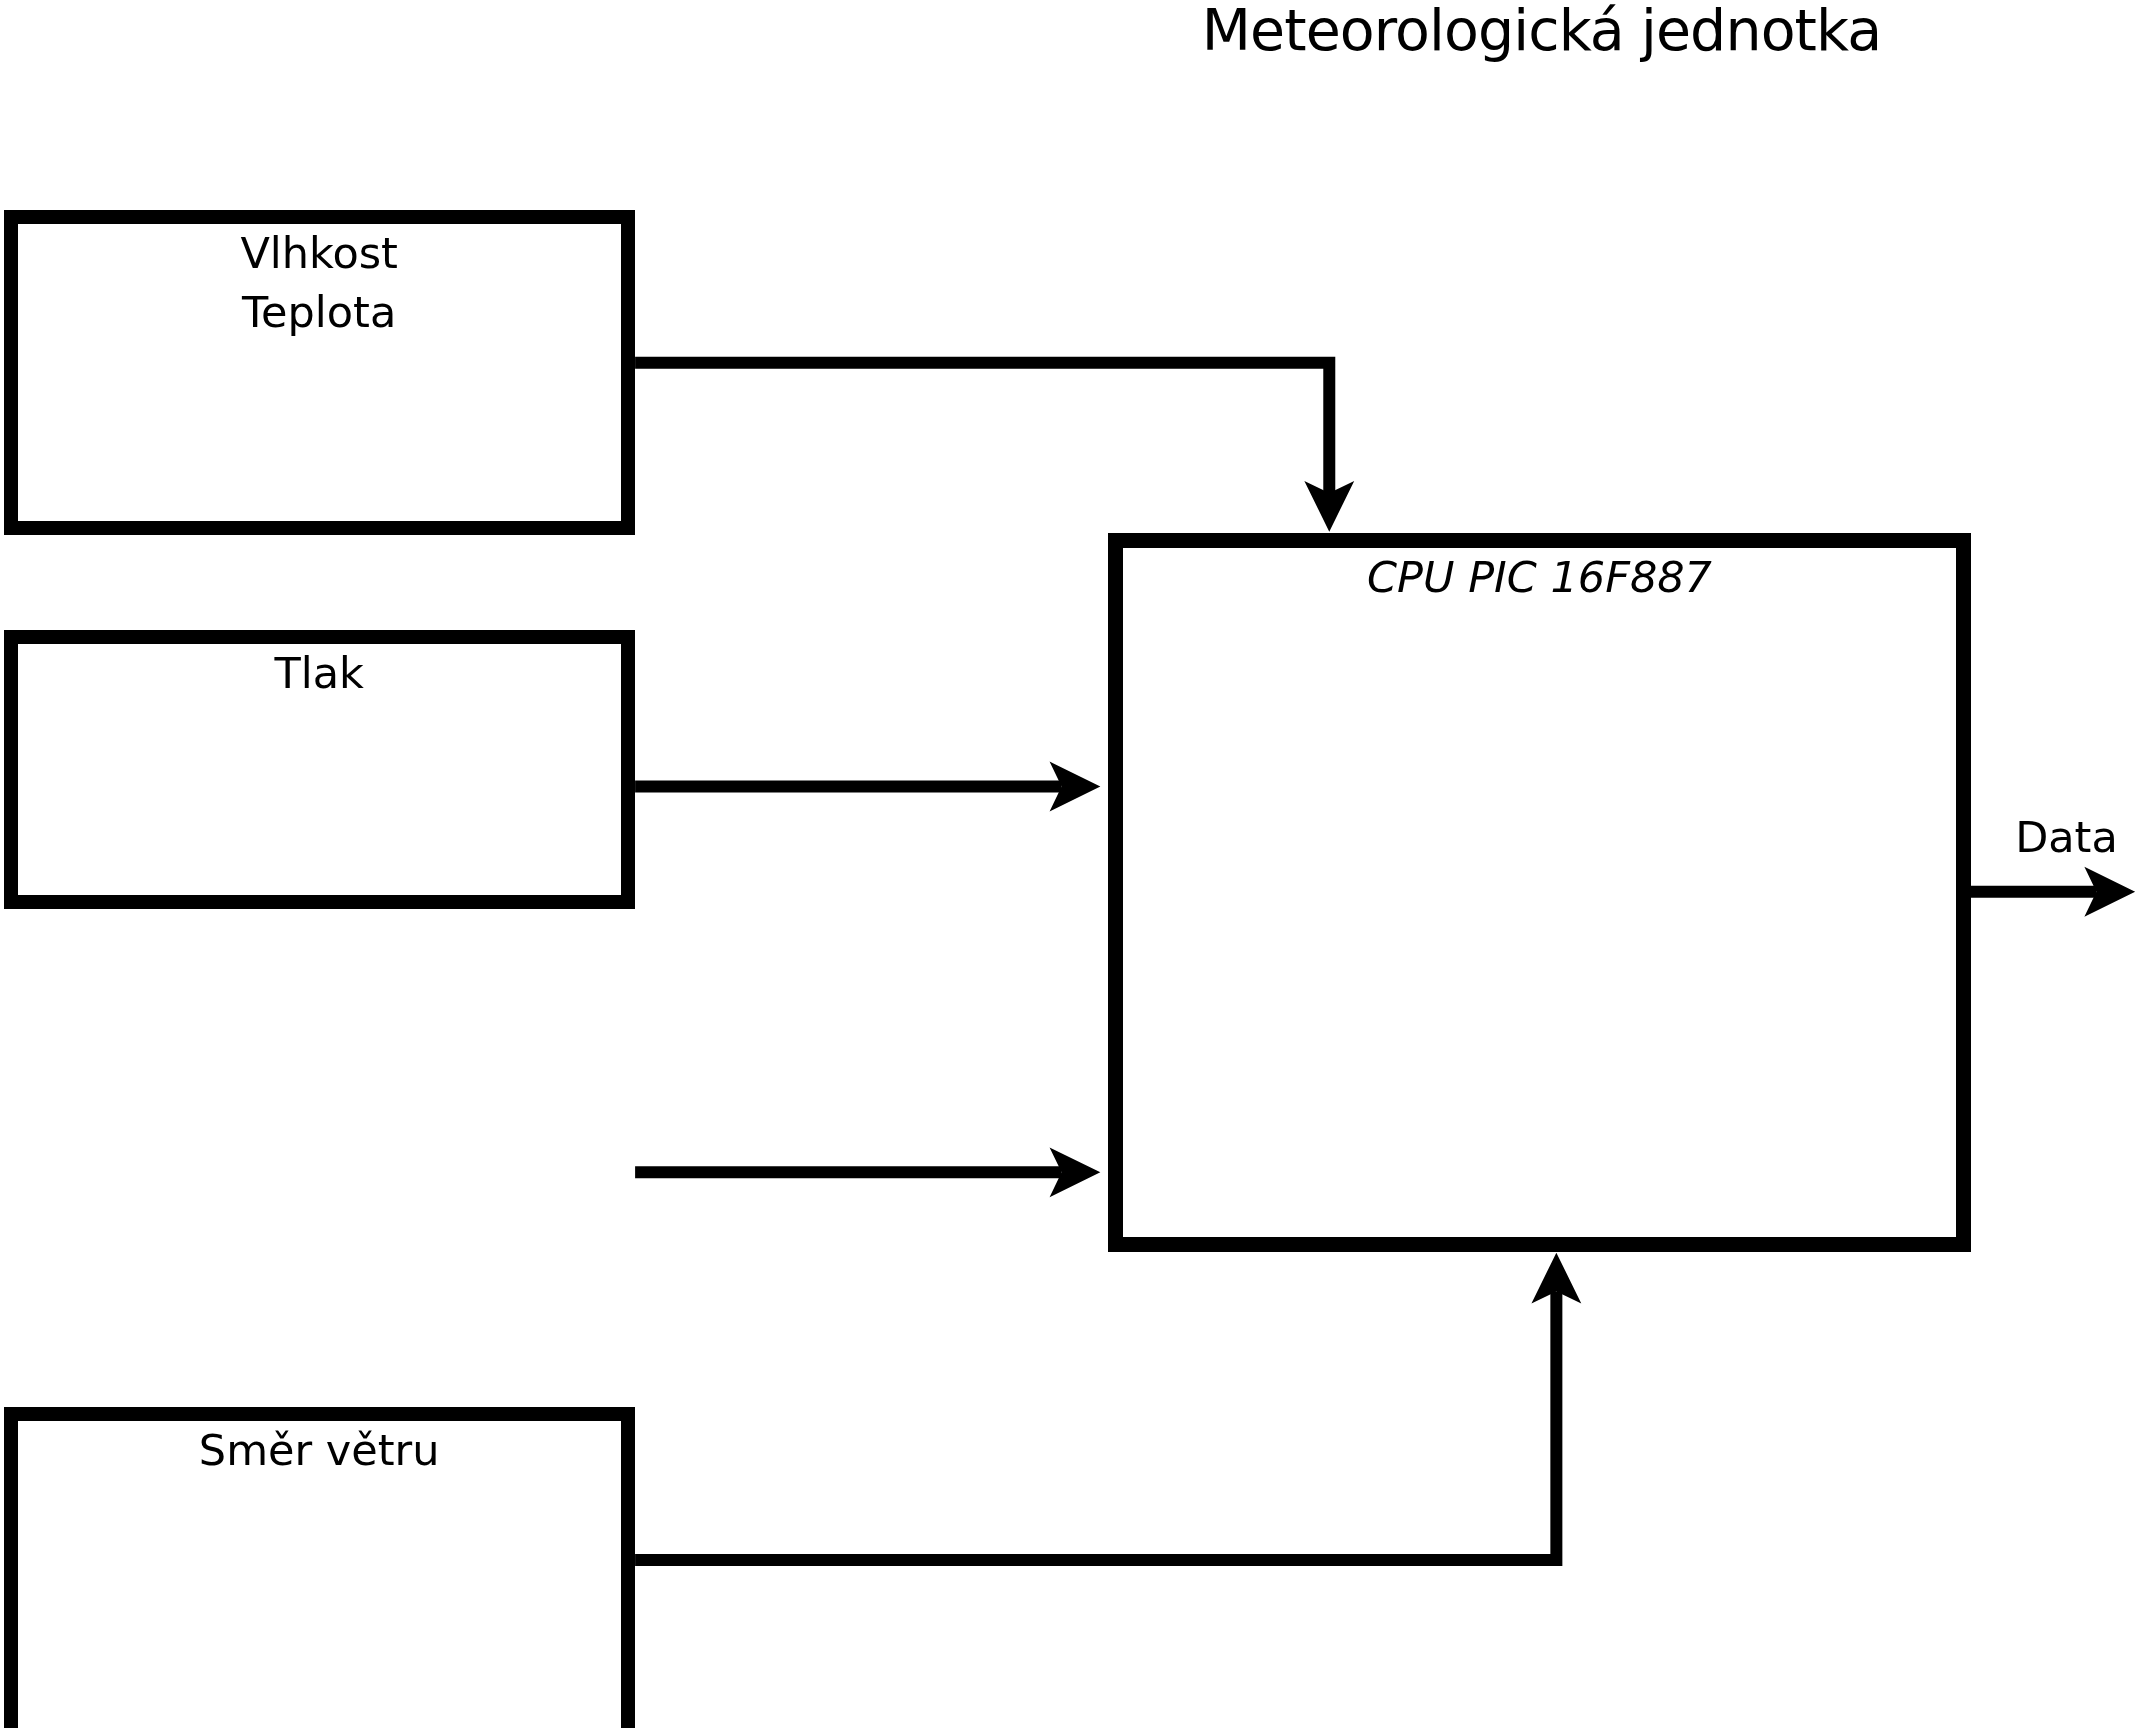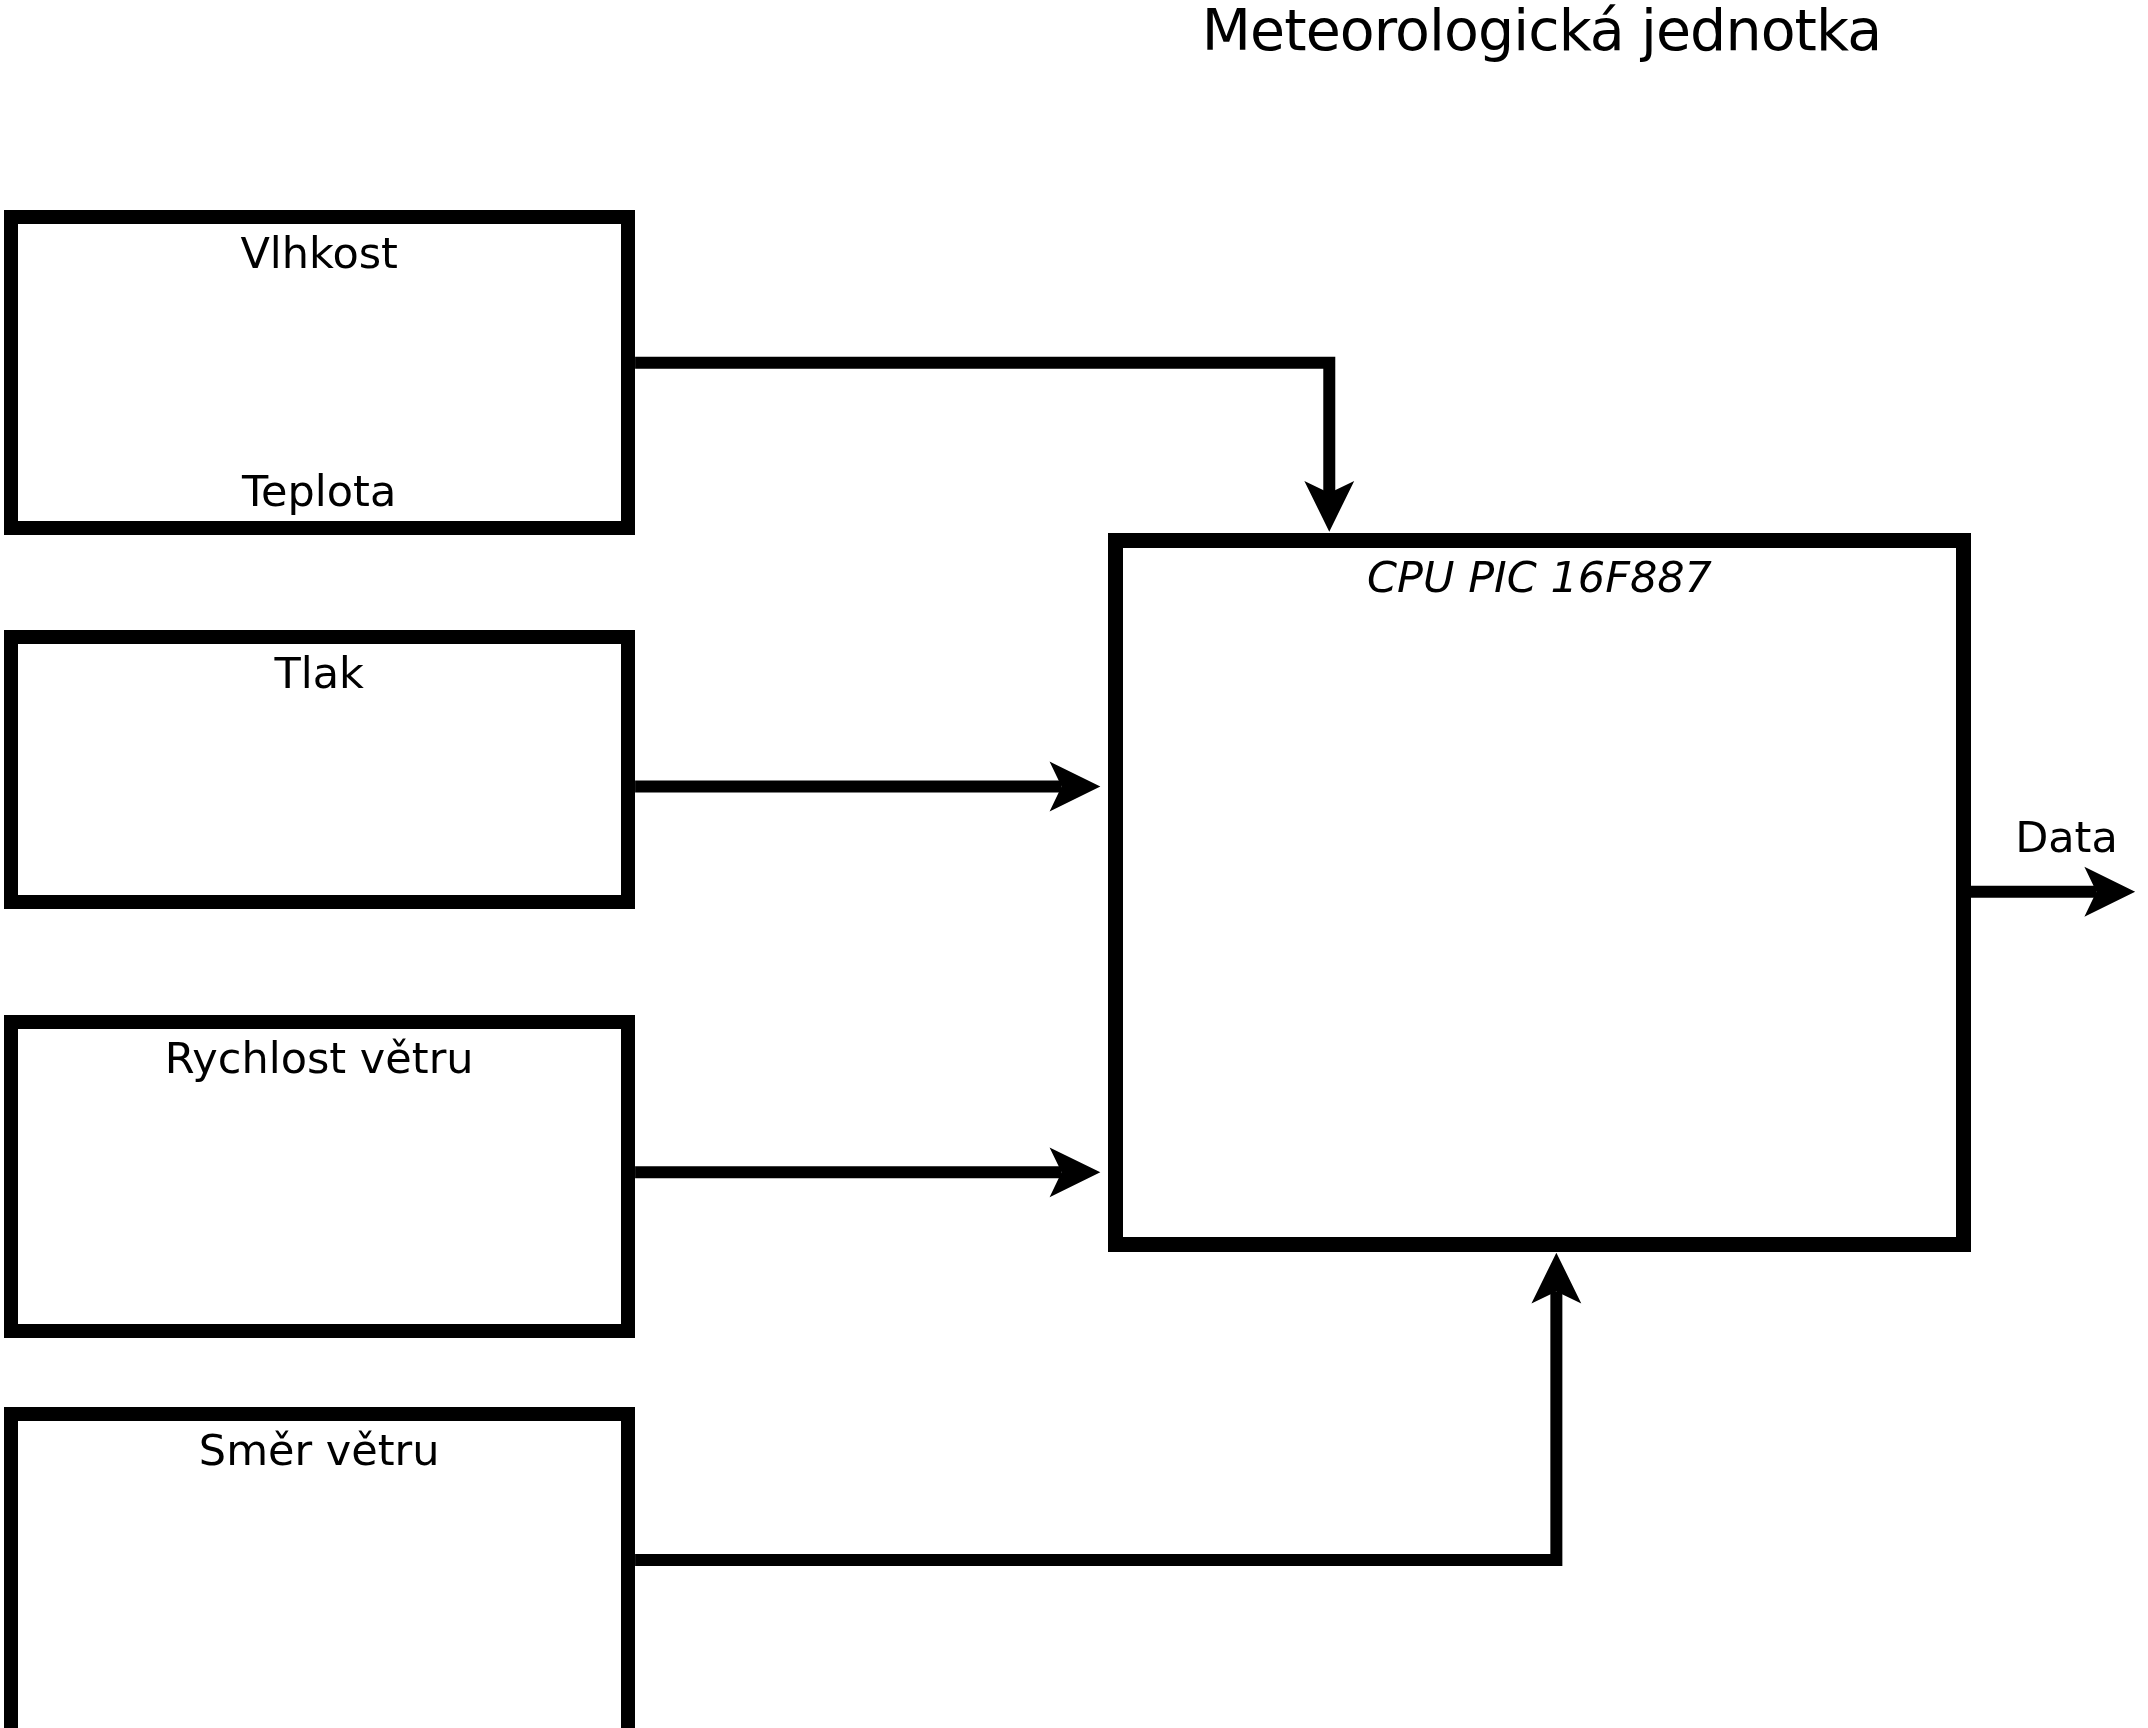--- a/index.html
+++ b/index.html
@@ -32,21 +32,21 @@
   .connector{ stroke:var(--ink); stroke-width:13; fill:none; }
   .arrowhead{ fill:var(--ink); stroke:none; }
   .node{
     position:absolute;
     box-sizing:border-box;
     background:var(--bg);
     border:14.8px solid var(--ink);
     display:flex;
     flex-direction:column;
     align-items:center;
-    justify-content:space-between;
+    justify-content:flex-start;
     text-align:center;
   }
   .node .lbl{
     font-size:43px;
     line-height:59px;
     white-space:nowrap;
   }
   .sensor{ left:3.7px; width:631px; }
   .sensor-1{ top:210px;  height:325px; }
   .sensor-2{ top:630px;  height:279px; }
@@ -94,23 +94,20 @@
 
   <div class="node sensor sensor-1">
     <div class="lbl">Vlhkost</div>
     <div class="lbl">Teplota</div>
   </div>
 
   <div class="node sensor sensor-2">
     <div class="lbl">Tlak</div>
   </div>
 
-  <div class="node sensor sensor-3">
-    <div class="lbl">Rychlost větru</div>
-  </div>
 
   <div class="node sensor sensor-4">
     <div class="lbl">Směr větru</div>
   </div>
 
   <div class="node cpu">
     <div class="lbl">CPU PIC 16F887</div>
   </div>
 
   <div class="data-label">Data</div>

